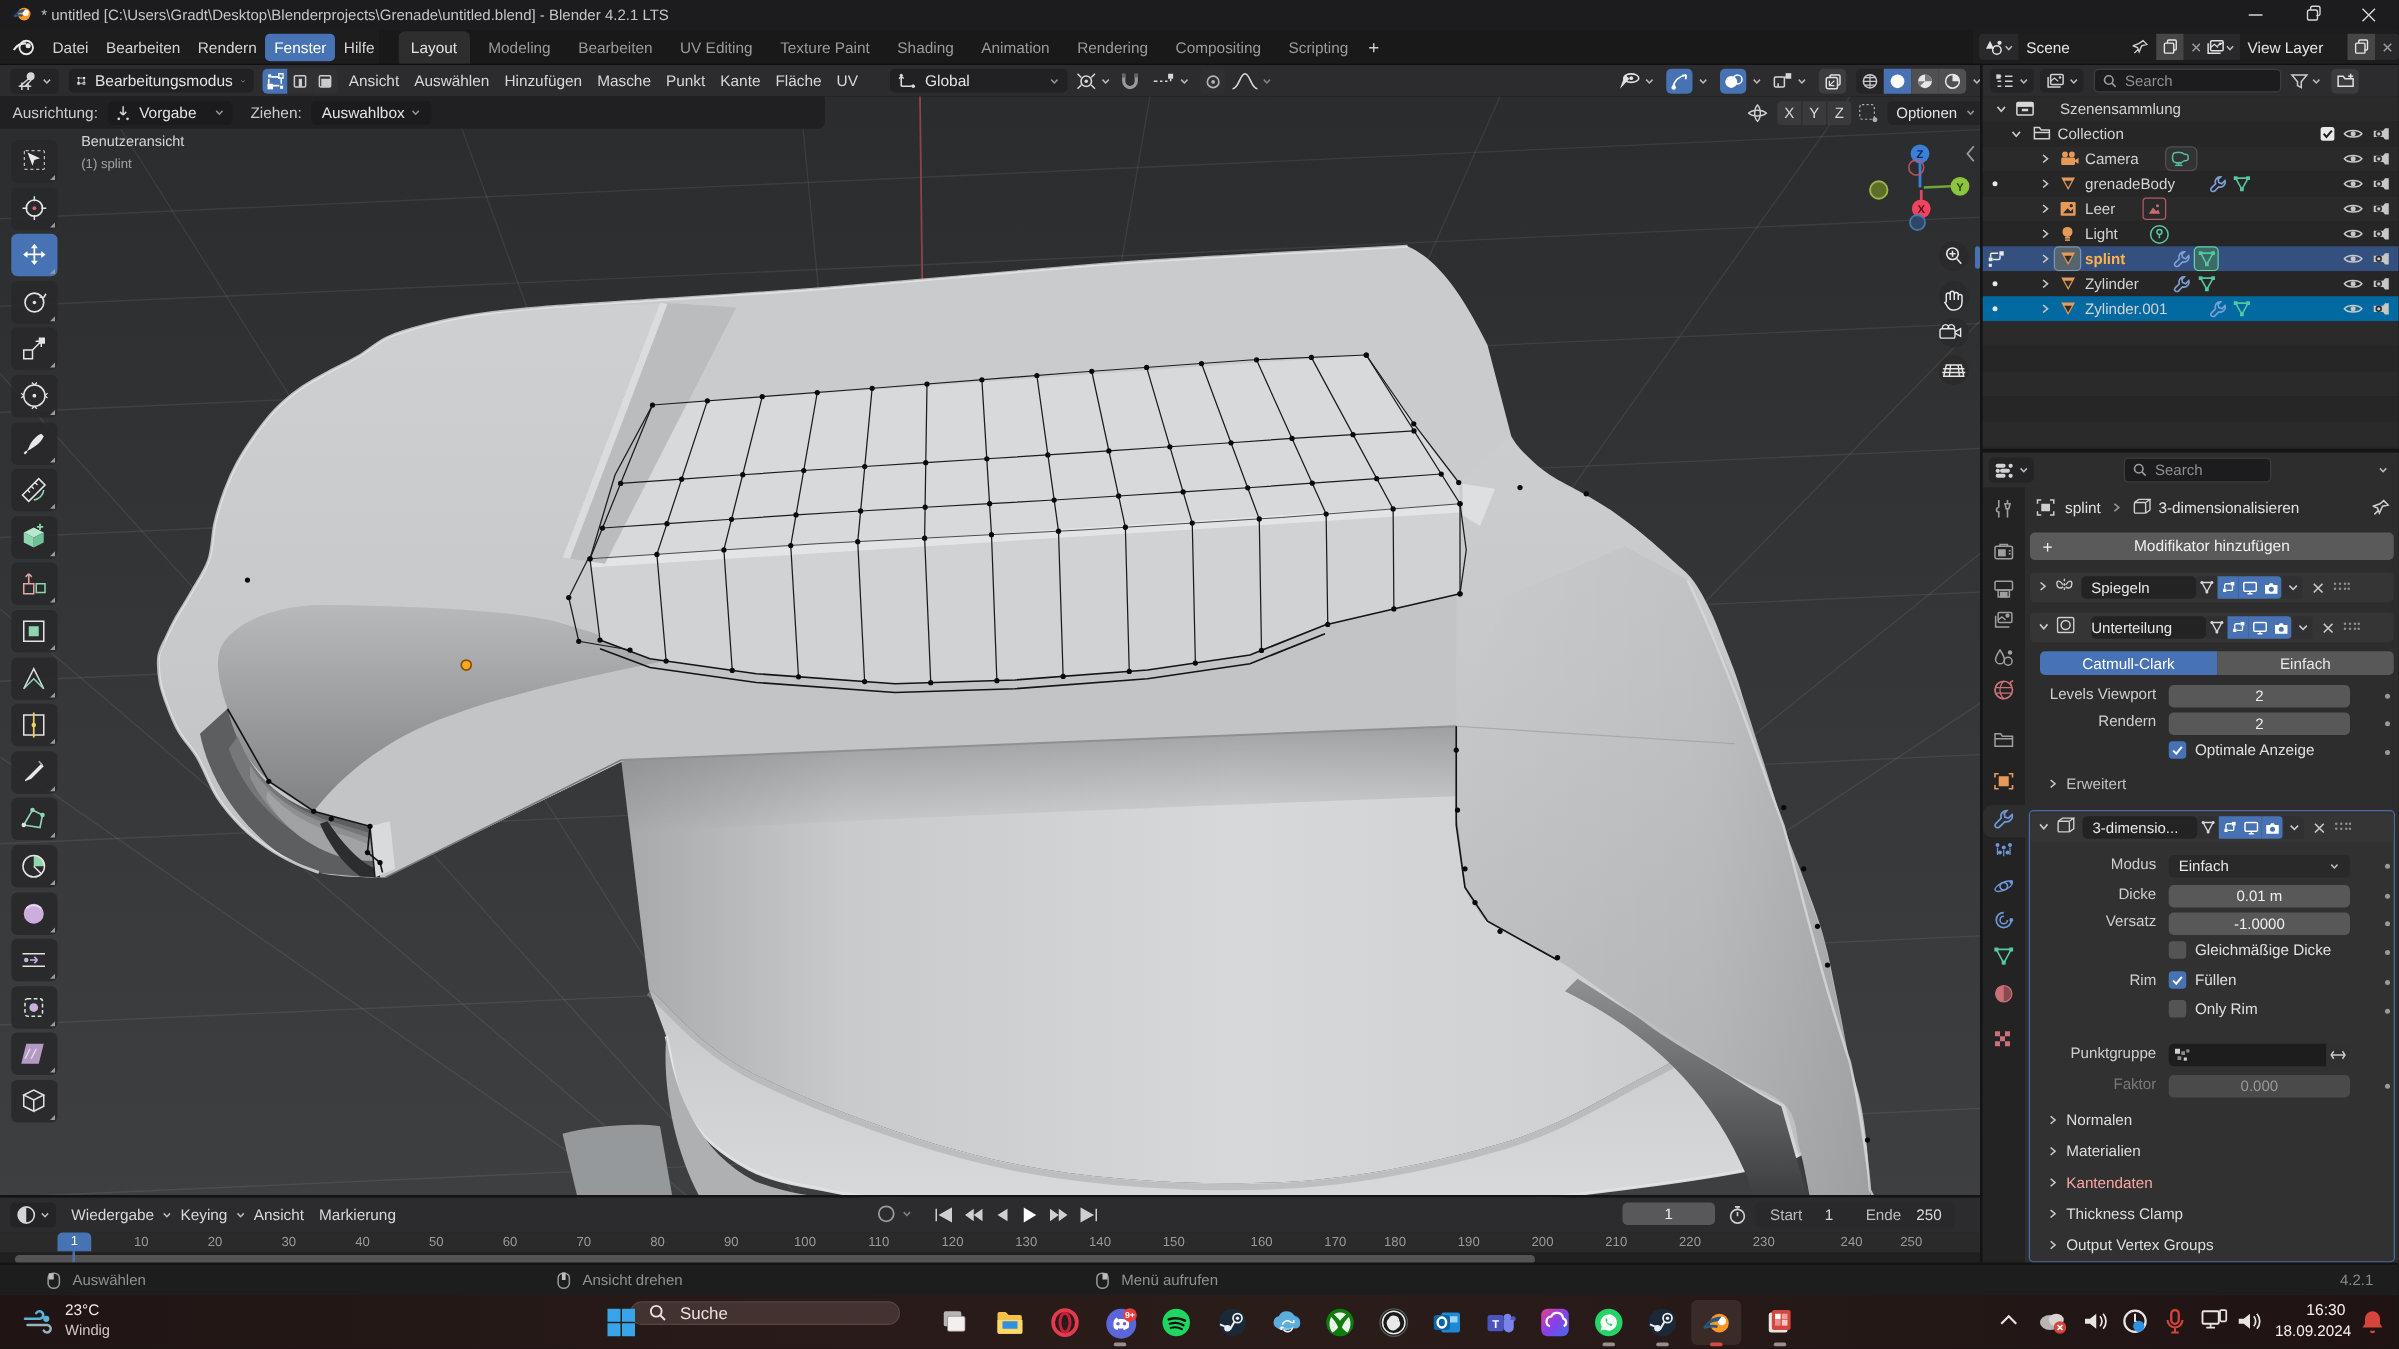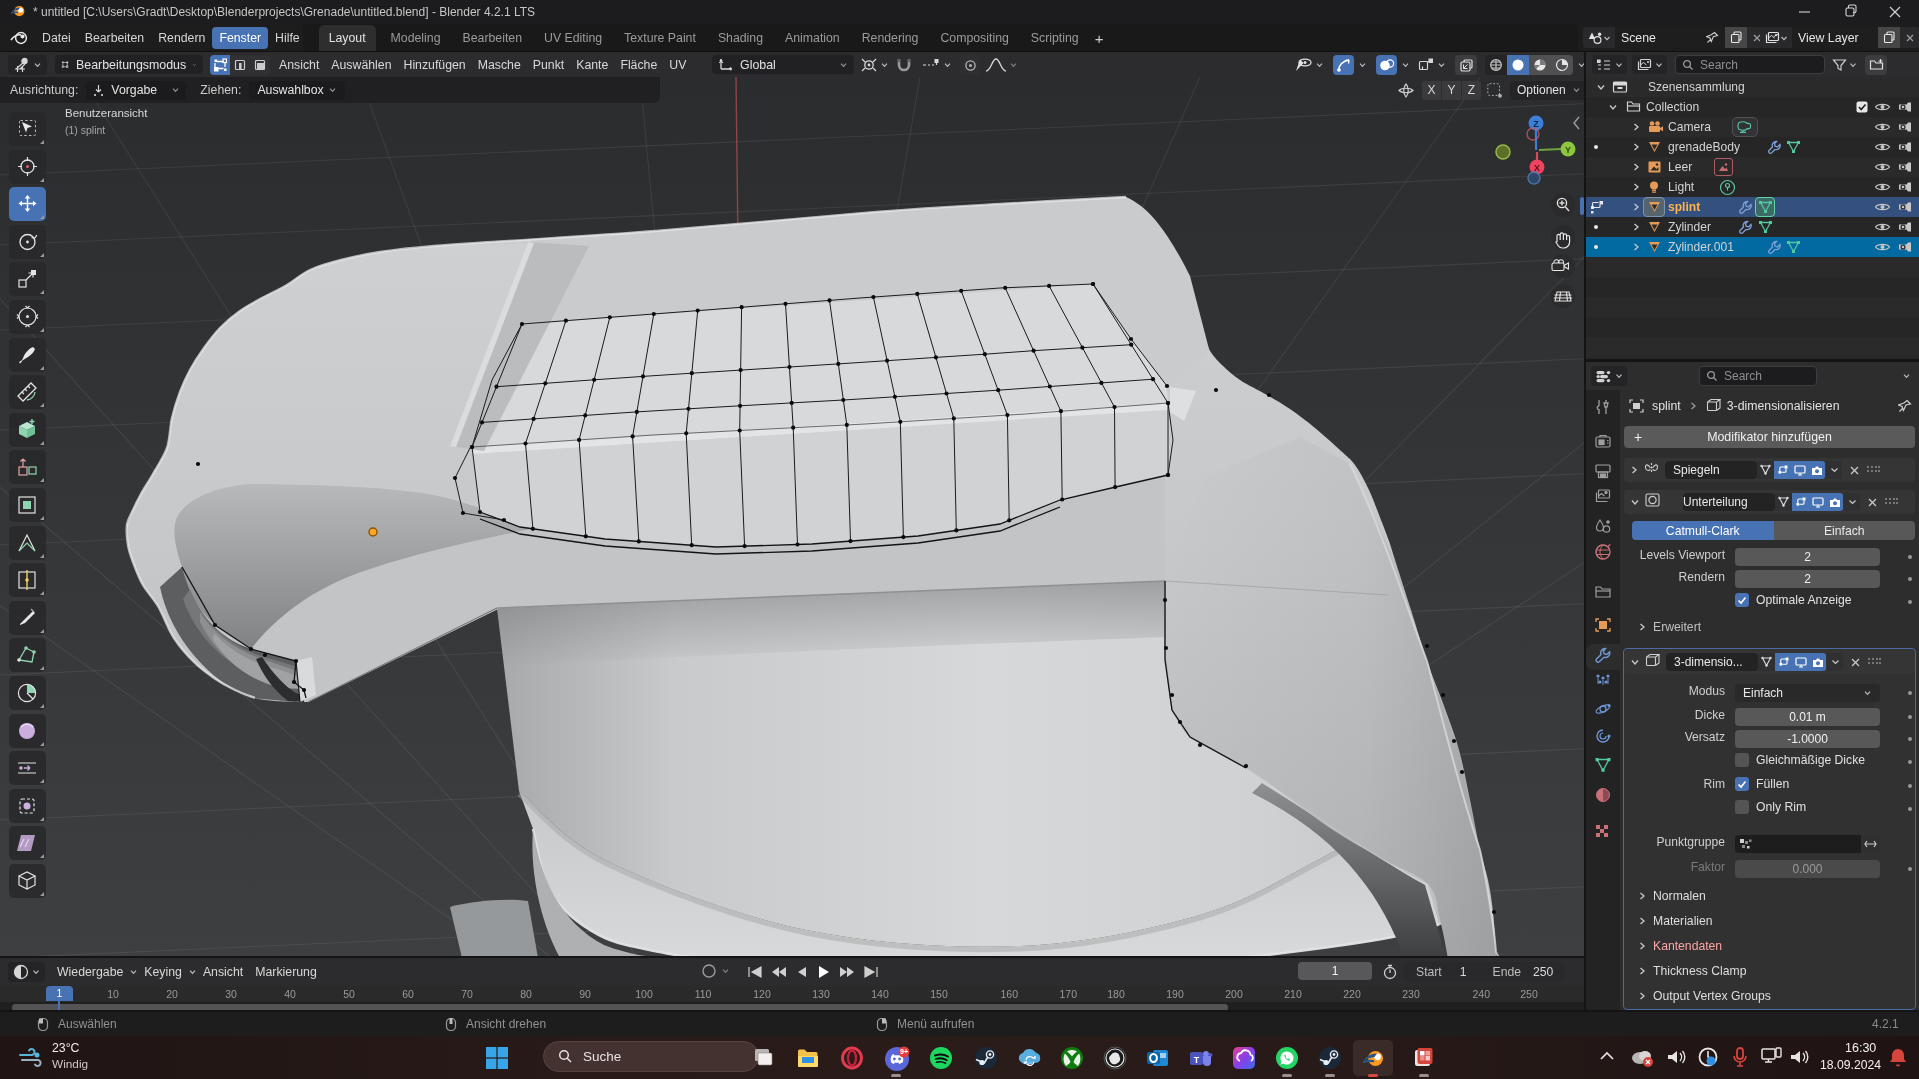--- a/index.html
+++ b/index.html
@@ -1280,21 +1280,21 @@
         </div>
         <div class="abs" style="left:4px;top:100px;width:291px;height:24px;background:#353536;border-radius:4px">
  <div class="row" style="height:24px">
   <div style="margin-left:6px"><svg width="10" height="9" viewBox="0 0 10 9">
                 <path d="M2 2.5 L5 6 L8 2.5" stroke="#c9c9c9" stroke-width="1.3" fill="none"></path>
               </svg></div>
   <div style="margin-left:5px;width:16px"><svg width="15" height="14" viewBox="0 0 15 14">
                 <rect x="1" y="1" width="13" height="12" rx="1.5" fill="none" stroke="#d0d0d0" stroke-width="1.1"></rect>
                 <circle cx="7.5" cy="7" r="3.6" fill="none" stroke="#d0d0d0" stroke-width="1.2"></circle>
               </svg></div>
-  <div class="fieldd" style="margin-left:22px;width:92px;background:#232324;padding-left:0">Unterteilung</div>
+  <div class="fieldd" style="margin-left:12px;width:92px;background:#232324;padding-left:0">Unterteilung</div>
   <div style="width:17px;height:18px;background:#303032;display:flex;align-items:center;justify-content:center">
               <svg width="13" height="12" viewBox="0 0 13 12">
                 <path d="M2.5 2 h8 l-4 7.5 Z" fill="none" stroke="#d8d8d8" stroke-width="1.1"></path>
                 <circle cx="2.5" cy="2" r="1.2" fill="#d8d8d8"></circle>
                 <circle cx="10.5" cy="2" r="1.2" fill="#d8d8d8"></circle>
                 <circle cx="6.5" cy="9.5" r="1.2" fill="#d8d8d8"></circle>
               </svg>
             </div>
             <div style="width:17px;height:18px;background:#4772b3;display:flex;align-items:center;justify-content:center">
               <svg width="12" height="12" viewBox="0 0 12 12">
@@ -1600,21 +1600,21 @@
       <div class="abs" style="left:0;top:-1036px;width:1919px;height:2115px">
  <svg class="abs" style="left:18px;top:1046px" width="26" height="24" viewBox="0 0 26 24">
           <g stroke="#59b5d8" stroke-width="2" fill="none" stroke-linecap="round">
             <path d="M2 9 h12 a3 3 0 1 0-3-4.5"></path>
             <path d="M4 14 h16 a3 3 0 1 1-3 4.5" stroke="#9ab2bd"></path>
           </g>
           <circle cx="19" cy="9" r="2.5" fill="#59b5d8"></circle>
         </svg>
  <span class="abs" style="left:52px;top:1041px;font-size:12.3px;color:#f0ecec">23°C</span>
  <span class="abs" style="left:52px;top:1057px;font-size:11.8px;color:#cfc7c5">Windig</span>
- <div class="abs row" style="left:543px;top:1041px;width:216px;height:31px;background:#43322f;border:1px solid #574441;border-radius:16px">
+ <div class="abs row" style="left:504px;top:1041px;width:216px;height:19px;background:#43322f;border:1px solid #574441;border-radius:16px">
   <svg width="15" height="15" viewBox="0 0 15 15" style="margin-left:14px">
             <circle cx="6" cy="6" r="4.3" fill="none" stroke="#e8e2e0" stroke-width="1.5"></circle>
             <line x1="9.2" y1="9.2" x2="13" y2="13" stroke="#e8e2e0" stroke-width="1.5"></line>
           </svg>
   <span style="margin-left:10px;font-size:13.5px;color:#e8e2e0">Suche</span>
  </div>
         <div class="abs" style="left:485px;top:1046px;width:24px;height:24px"><svg width="24" height="24" viewBox="0 0 24 24">
             <g fill="#37a5e8">
               <rect x="1" y="1" width="10.4" height="10.4"></rect>
               <rect x="12.6" y="1" width="10.4" height="10.4"></rect>

